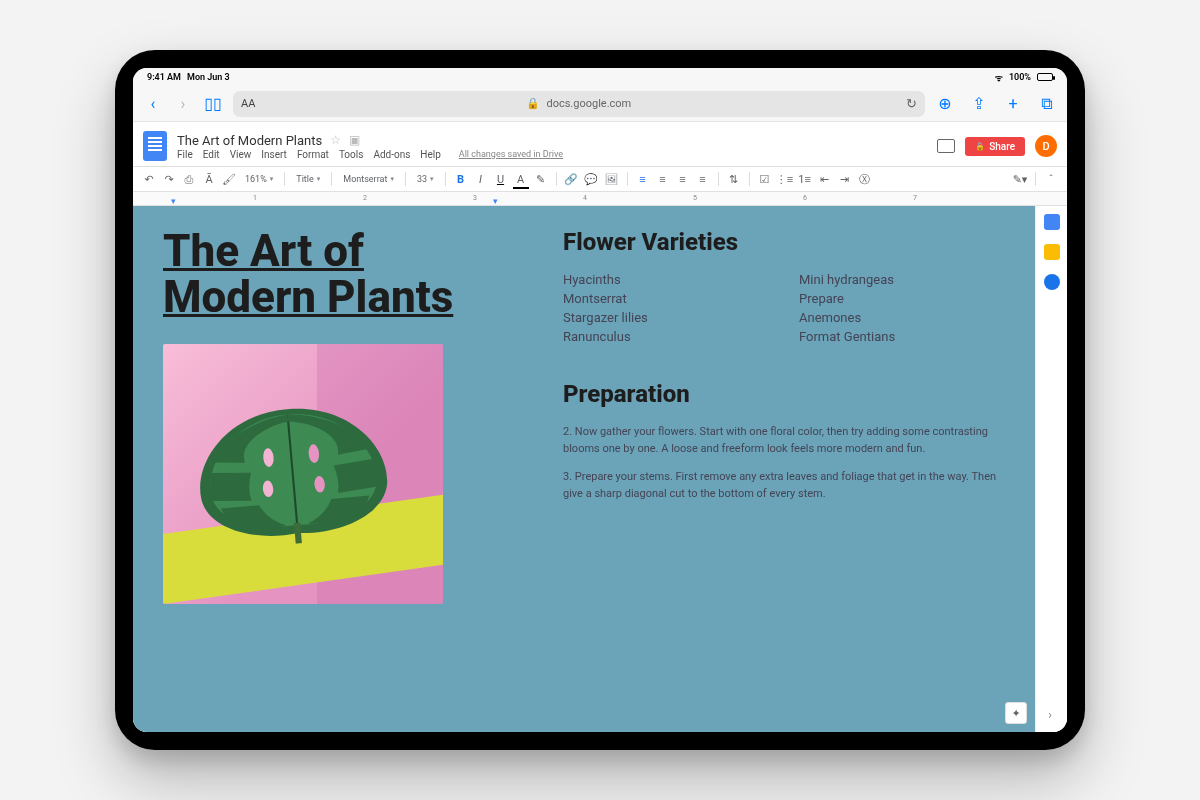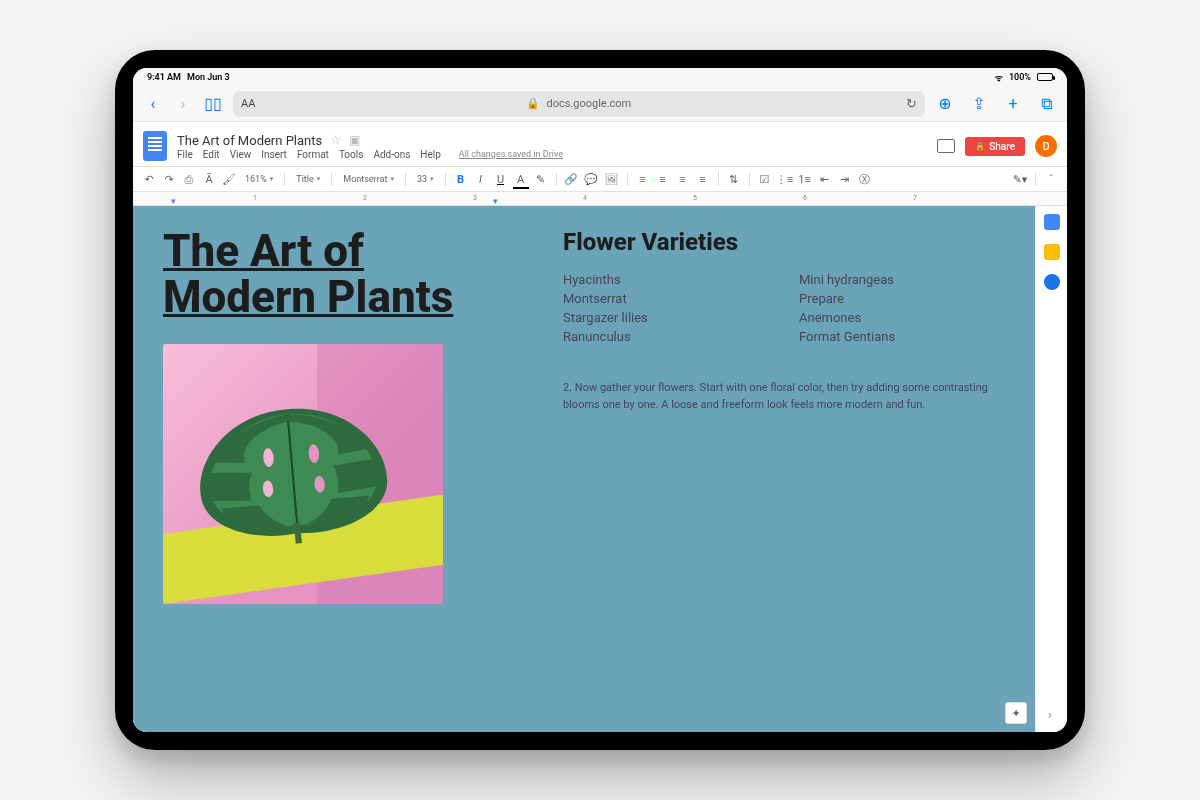--- a/index.html
+++ b/index.html
@@ -371,22 +371,24 @@
             <div class="flower-grid">
               <span>Hyacinths</span>
               <span>Mini hydrangeas</span>
               <span>Montserrat</span>
               <span>Prepare</span>
               <span>Stargazer lilies</span>
               <span>Anemones</span>
               <span>Ranunculus</span>
               <span>Format Gentians</span>
             </div>
+            <h2 class="section-h">Preparation</h2>
             <div class="prep-text">
               <p>2. Now gather your flowers. Start with one floral color, then try adding some contrasting blooms one by one. A loose and freeform look feels more modern and fun.</p>
+              <p>3. Prepare your stems. First remove any extra leaves and foliage that get in the way. Then give a sharp diagonal cut to the bottom of every stem.</p>
             </div>
           </div>
         </div>
       </div>
       <div class="sidepanel">
         <div class="side-icon side-cal"></div>
         <div class="side-icon side-keep"></div>
         <div class="side-icon side-tasks"></div>
       </div>
       <div class="explore-btn">✦</div>

